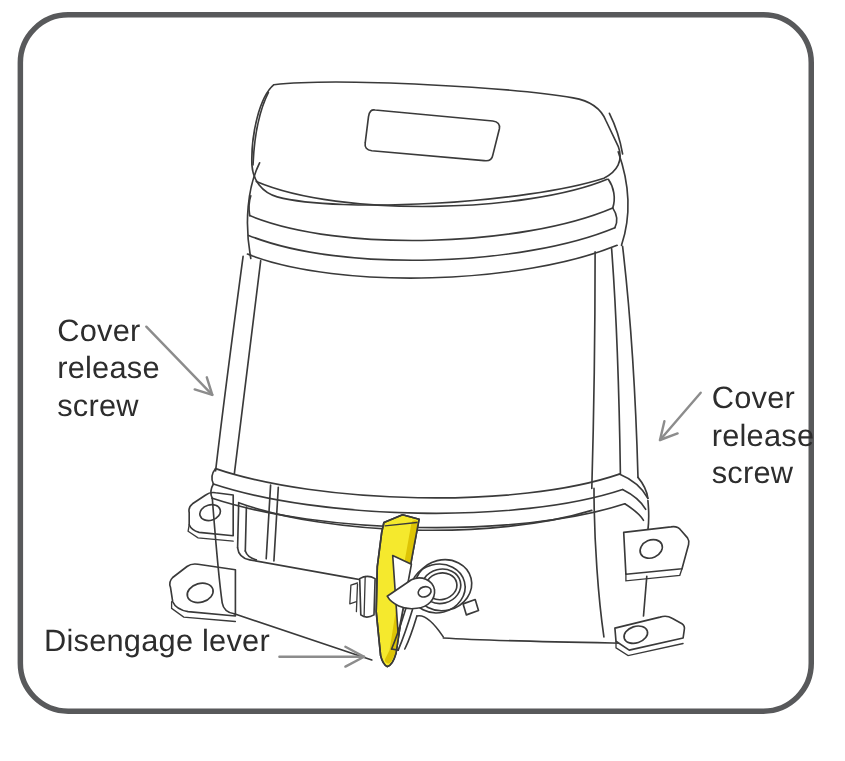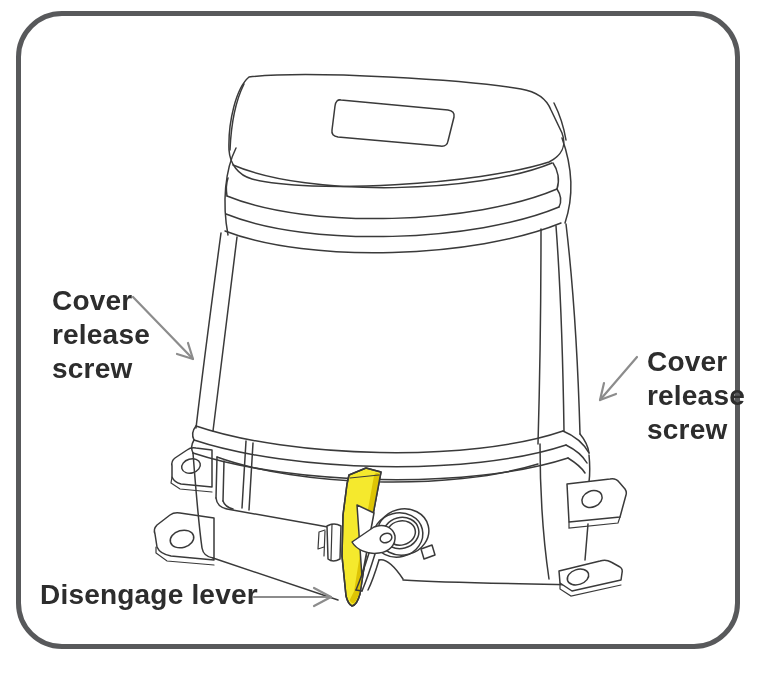--- a/index.html
+++ b/index.html
@@ -10,25 +10,24 @@
   }
   .frame {
     position:absolute; left:16px; top:11px; width:724px; height:638px;
     border:5px solid var(--frame,#58595b); border-radius:46px;
     box-sizing:border-box;
   }
   .label {
     position:absolute; color:var(--text,#2d2d2d);
     font-size:28px; line-height:34px; letter-spacing:0.2px;
     white-space:nowrap;
-    font-weight:bold;
   }
   #label-left  { left:52px;  top:284px; }
   #label-right { left:647px; top:345px; }
-  #label-lever { left:40px;  top:580px; line-height:30px; }
+  #label-lever { left:40px;  top:568px; line-height:30px; }
   svg { position:absolute; left:0; top:0; }
   .ln  { fill:none; stroke:var(--line,#3a3a3a); stroke-width:1.5; stroke-linecap:round; stroke-linejoin:round; }
   .thin{ fill:none; stroke:var(--line,#3a3a3a); stroke-width:1.2; stroke-linecap:round; }
   .tab { fill:#ffffff; stroke:var(--line,#3a3a3a); stroke-width:1.5; stroke-linejoin:round; }
   .wh  { fill:#ffffff; stroke:var(--line,#3a3a3a); stroke-width:1.5; stroke-linejoin:round; }
   .yel { fill:var(--lever-yellow,#f5e92d); stroke:var(--line,#3a3a3a); stroke-width:1.5; stroke-linejoin:round; }
   .shade { fill:none; stroke:var(--lever-yellow-shade,#ddc405); stroke-width:6; stroke-linecap:round; }
   .arrow { fill:none; stroke:var(--arrow,#8c8c8c); stroke-width:2.2; stroke-linecap:round; stroke-linejoin:round; }
 </style>
 </head>

